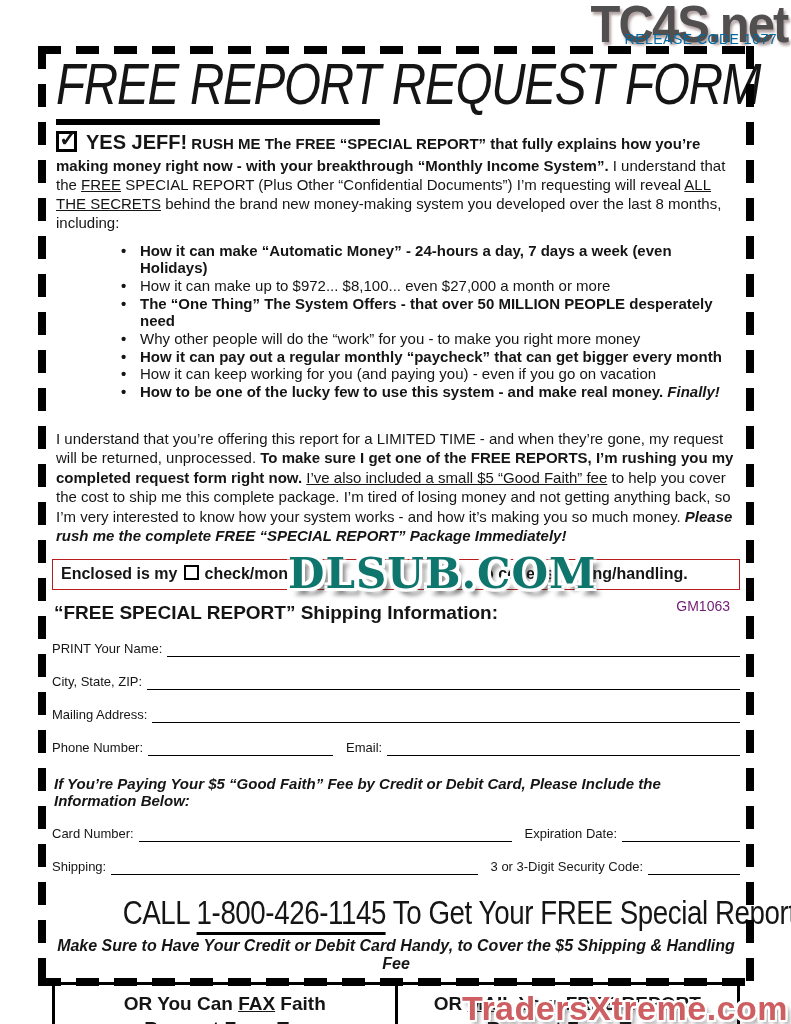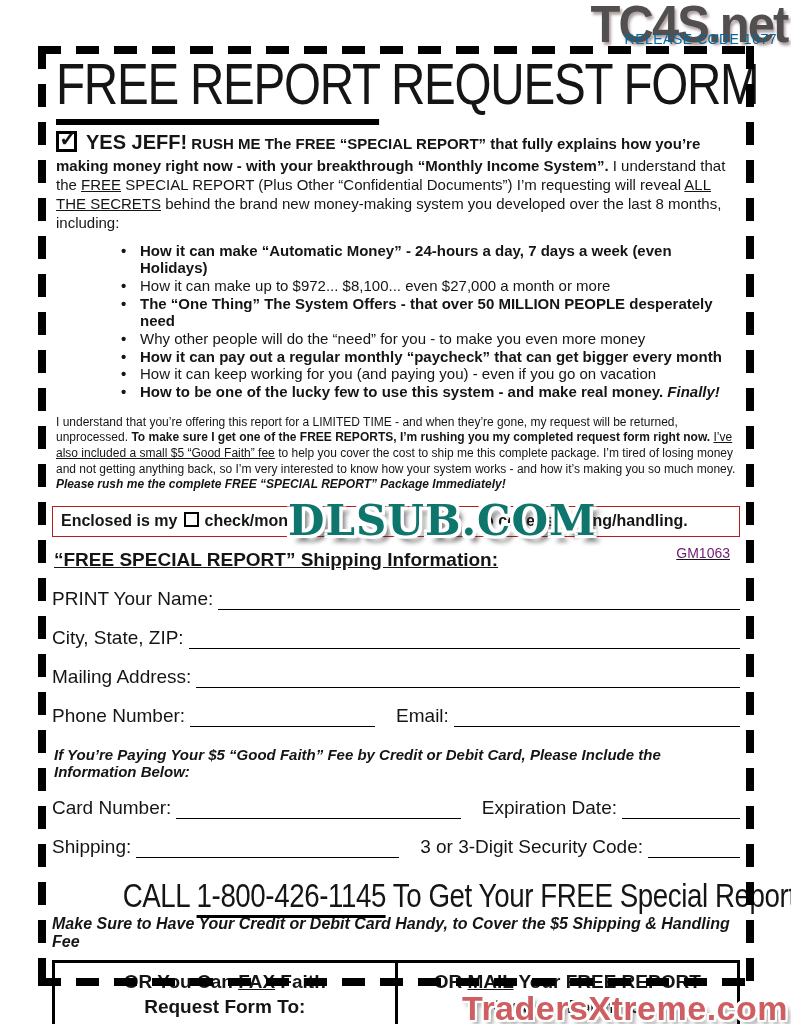--- a/index.html
+++ b/index.html
@@ -46,21 +46,21 @@
     box-sizing:border-box; padding:8px 14px 0 14px; z-index:1;
   }
   .dash { position:absolute; z-index:3; }
   .dash.h { left:0; width:100%; height:8px;
     background:repeating-linear-gradient(90deg,#000 0 23px,transparent 23px 38px); }
   .dash.v { top:0; height:100%; width:8px;
     background:repeating-linear-gradient(180deg,#000 0 23px,transparent 23px 38px); }
   .dash.t { top:0; } .dash.b { bottom:0; } .dash.l { left:0; } .dash.r { right:0; }
 
   
-  .title { margin:26px 0 0 4px; white-space:nowrap; }
+  .title { margin:26px 0 0 4px; white-space:nowrap;font-style:italic; }
   .title .inner {
     display:inline-block; font-size:58px; line-height:1.04; letter-spacing:-1.5px;
     transform:scaleX(.82); transform-origin:left;
   }
   .title .u { border-bottom:6px solid #000; padding-bottom:3px; }
 
   
   .intro { margin:16px 4px 0 4px; font-size:15px; line-height:1.28; }
   .cb { display:inline-block; width:15px; height:15px; border:3px solid #000;
         position:relative; margin-right:9px; vertical-align:-3px; }
@@ -72,54 +72,54 @@
   .bi { font-weight:bold; font-style:italic; }
 
   
   ul.bullets { margin:9px 0 0 0; padding:0 0 0 88px; list-style:none;
                font-size:15px; line-height:1.18; }
   ul.bullets li { position:relative; }
   ul.bullets li::before { content:"•"; position:absolute; left:-19px; font-weight:bold; }
   ul.bullets li.bold { font-weight:bold; }
 
   
-  .p2 { margin:14px 4px 0 4px; font-size:12px; line-height:1.3; }
+  .p2 { margin:28px 4px 0 4px; font-size:15px; line-height:1.3; }
 
   
   .enclosed {
     margin:13px 0 0 0; border:1px solid #b91c1c; padding:5px 16px 6px 8px;
     font-size:16px; font-weight:bold; position:relative;
   }
   .sq { display:inline-block; width:11px; height:11px; border:2px solid #000;
         margin:0 6px 0 6px; vertical-align:-1px; }
   .gap { display:inline-block; width:196px; }
 
   
   .ship-head { display:flex; justify-content:space-between; align-items:flex-start;
-               margin:12px 2px 0 2px;text-decoration:underline; }
+               margin:12px 2px 0 2px; }
   .ship-head h2 { font-size:19px; font-weight:bold; margin:0; }
   .code { font-size:14px; color:#701a75; margin:-4px 8px 0 0; }
 
-  .frow { display:flex; align-items:flex-end; margin-top:17px; font-size:19px; }
+  .frow { display:flex; align-items:flex-start; margin-top:17px; font-size:13px; }
   .frow .lbl { white-space:nowrap; }
   .frow .line { flex:1; border-bottom:1.5px solid #000; height:15px; margin-left:5px; }
   .frow .line.w185 { flex:none; width:185px; }
   .frow .line.w118 { flex:none; width:118px; }
   .frow .line.w92  { flex:none; width:92px; }
-  .frow .lbl2 { margin-left:21px; white-space:nowrap; }
+  .frow .lbl2 { margin-left:13px; white-space:nowrap; }
 
   .card-note { margin:19px 2px 8px 2px; font-size:15px; font-weight:bold; font-style:italic; }
 
   
   .call { text-align:center; margin-top:19px; white-space:nowrap; }
   .call .inner { display:inline-block; font-size:33px; letter-spacing:-.5px;
                  transform:scaleX(.84); transform-origin:center; }
   .call .phone { border-bottom:3px solid #000; padding-bottom:1px; }
-  .call-sub { text-align:left; font-size:16px; font-weight:bold; font-style:italic;
-              }
+  .call-sub { text-align:center; font-size:16px; font-weight:bold; font-style:italic;
+              margin-top:5px; }
 
   
   .box2 { display:flex; border:3px solid #000; margin-top:9px; }
   .col { flex:1; text-align:center; padding:7px 6px 9px 6px; }
   .col.leftcol { border-right:3px solid #000; }
   .h19 { font-size:19px; font-weight:bold; line-height:1.3; }
 </style>
 </head>
 <body>
 
@@ -137,21 +137,21 @@
   </h1>
 
   <p class="intro">
     <span class="cb"><span class="tick">✓</span></span><span class="yes">YES JEFF!</span><span class="b"> RUSH ME The FREE “SPECIAL REPORT” that fully explains how you’re making money right now - with your breakthrough “Monthly Income System”. </span><span>I understand that the </span><span class="u2">FREE</span><span> SPECIAL REPORT (Plus Other “Confidential Documents”) I’m requesting will reveal </span><span class="u2">ALL THE SECRETS</span><span> behind the brand new money-making system you developed over the last 8 months, including:</span>
   </p>
 
   <ul class="bullets">
     <li class="bold"><span>How it can make “Automatic Money” - 24-hours a day, 7 days a week (even Holidays)</span><span class="i"></span></li>
     <li><span>How it can make up to $972... $8,100... even $27,000 a month or more</span><span class="i"></span></li>
     <li class="bold"><span>The “One Thing” The System Offers - that over 50 MILLION PEOPLE desperately need</span><span class="i"></span></li>
-    <li><span>Why other people will do the “need” for you - to make you even more money</span><span class="i"></span></li>
+    <li><span>Why other people will do the “work” for you - to make you right more money</span><span class="i"></span></li>
     <li class="bold"><span>How it can pay out a regular monthly “paycheck” that can get bigger every month</span><span class="i"></span></li>
     <li><span>How it can keep working for you (and paying you) - even if you go on vacation</span><span class="i"></span></li>
     <li class="bold"><span>How to be one of the lucky few to use this system - and make real money. </span><span class="i">Finally!</span></li>
   </ul>
 
   <p class="p2">
     <span>I understand that you’re offering this report for a LIMITED TIME - and when they’re gone, my request will be returned, unprocessed. </span><span class="b">To make sure I get one of the FREE REPORTS, I’m rushing you my completed request form right now. </span><span class="u2">I’ve also included a small $5 “Good Faith” fee</span><span> to help you cover the cost to ship me this complete package. I’m tired of losing money and not getting anything back, so I’m very interested to know how your system works - and how it’s making you so much money. </span><span class="bi">Please rush me the complete FREE “SPECIAL REPORT” Package Immediately!</span>
   </p>
 
   <div class="enclosed">

